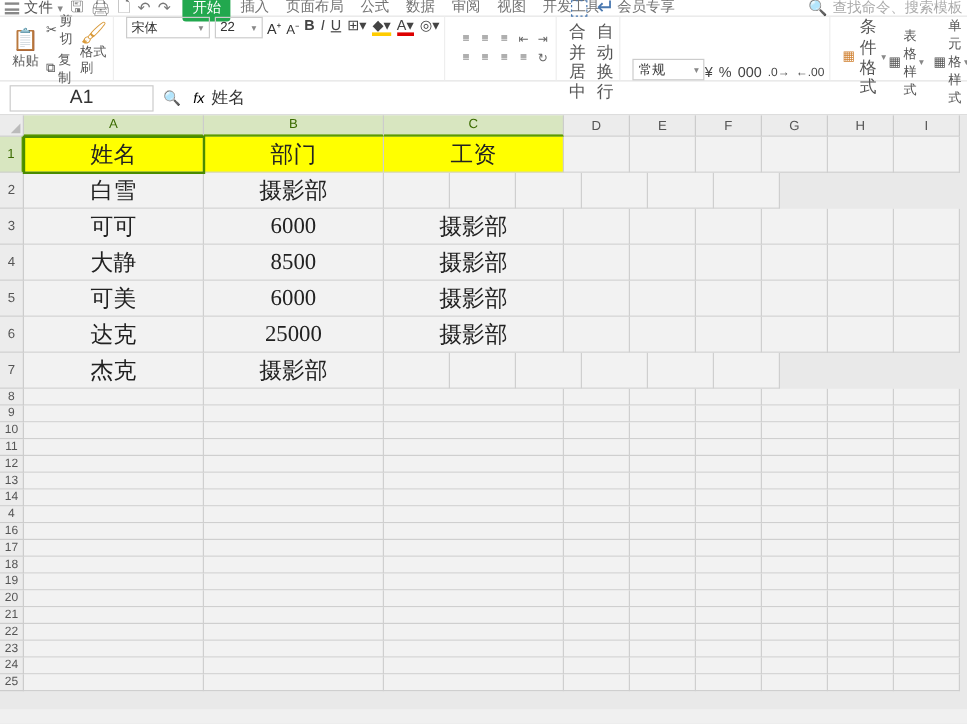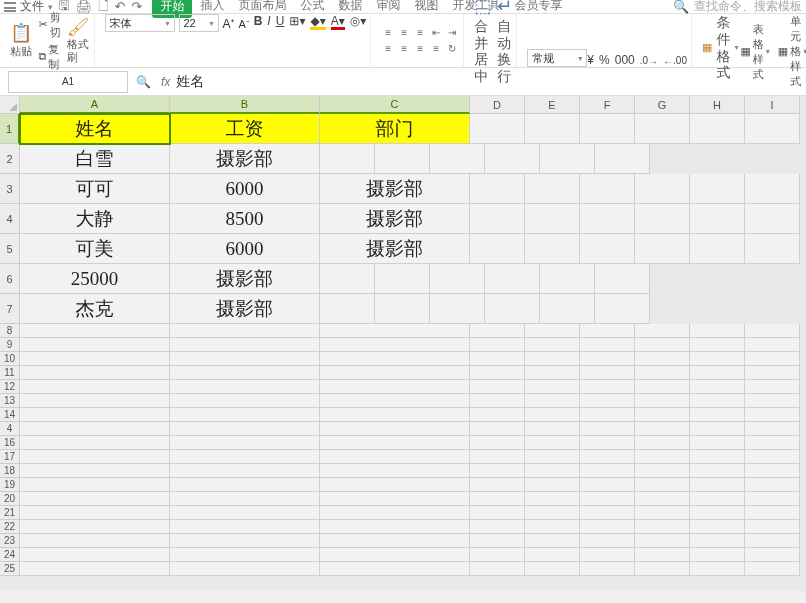--- a/index.html
+++ b/index.html
@@ -31,22 +31,22 @@
 .fontsize { width: 40px; height: 18px; border: 1px solid #ccc; font-size: 11px; padding: 0 4px; display: flex; align-items: center; justify-content: space-between; }
 .dd { font-size: 8px; color: #888; }
 .stylerow { display: flex; align-items: center; gap: 5px; }
 .stylerow span { font-size: 12px; cursor: pointer; color: #444; }
 .alignbox { display: grid; grid-template-columns: repeat(5, 14px); grid-template-rows: repeat(2, 14px); gap: 2px; }
 .alignbox span { font-size: 10px; color: #666; display:flex; align-items:center; justify-content:center; cursor:pointer; }
 .rlabel { font-size: 14px; color: #555; }
 
 
 .fbar { height: 28px; background: #fff; display: flex; align-items: center; border-bottom: 1px solid #ddd; }
-.namebox { width: 120px; height: 22px; border: 1px solid #ccc; margin: 0 8px; display: flex; align-items: center; justify-content: center; font-size: 10px; color: #333; background: #fff; }
-.fbar .fx { font-style: italic; color: #737373; margin: 0 6px; font-size: 12px; }
+.namebox { width: 120px; height: 22px; border: 1px solid #ccc; margin: 0 8px; display: flex; align-items: center; justify-content: center; font-size: 16px; color: #333; background: #fff; }
+.fbar .fx { font-style: italic; color: #000000; margin: 0 6px; font-size: 12px; }
 .fbar .mag2 { color: #888; margin-right: 4px; }
 .fbar .fval { font-size: 14px; color: #333; font-family: SimSun, serif; }
 
 
 .gridwrap { position: relative; background: #e9e9e9; height: calc(603px - 26px - 54px - 28px); overflow: hidden; }
 .corner { position: absolute; left: 0; top: 0; width: 20px; height: 18px; background: #ececec; border-right: 1px solid #ccc; border-bottom: 1px solid #ccc; }
 .corner::after { content:""; position:absolute; right:2px; bottom:2px; border-left:8px solid transparent; border-bottom:8px solid #bbb; }
 .colheads { position: absolute; left: 20px; top: 0; height: 18px; display: flex; }
 .ch { background: #ececec; border-right: 1px solid #ccc; border-bottom: 1px solid #ccc; display: flex; align-items: center; justify-content: center; font-size: 11px; color: #555; }
 .ch.sel { background: #d8e6c0; color: #3b6b00; border-bottom: 2px solid #5b9a00; }
@@ -251,22 +251,22 @@
       <div class="rh">20</div>
       <div class="rh">21</div>
       <div class="rh">22</div>
       <div class="rh">23</div>
       <div class="rh">24</div>
       <div class="rh">25</div>
     </div>
   <div class="cells" id="cells">
       <div class="row">
         <div class="cell big wA hdr a1">姓名</div>
+        <div class="cell big wC hdr">部门</div>
         <div class="cell big wB hdr">工资</div>
-        <div class="cell big wC hdr">部门</div>
         <div class="cell big wX"></div>
         <div class="cell big wX"></div>
         <div class="cell big wX"></div>
         <div class="cell big wX"></div>
         <div class="cell big wX"></div>
         <div class="cell big wX"></div>
       </div>
       <div class="row">
         <div class="cell big wA">白雪</div>
         <div class="cell big wC">摄影部</div>
@@ -304,20 +304,21 @@
         <div class="cell big wB">6000</div>
         <div class="cell big wC">摄影部</div>
         <div class="cell big wX"></div>
         <div class="cell big wX"></div>
         <div class="cell big wX"></div>
         <div class="cell big wX"></div>
         <div class="cell big wX"></div>
         <div class="cell big wX"></div>
       </div>
       <div class="row">
+        <div class="cell big wA">达克</div>
         <div class="cell big wB">25000</div>
         <div class="cell big wC">摄影部</div>
         <div class="cell big wX"></div>
         <div class="cell big wX"></div>
         <div class="cell big wX"></div>
         <div class="cell big wX"></div>
         <div class="cell big wX"></div>
         <div class="cell big wX"></div>
       </div>
       <div class="row">

